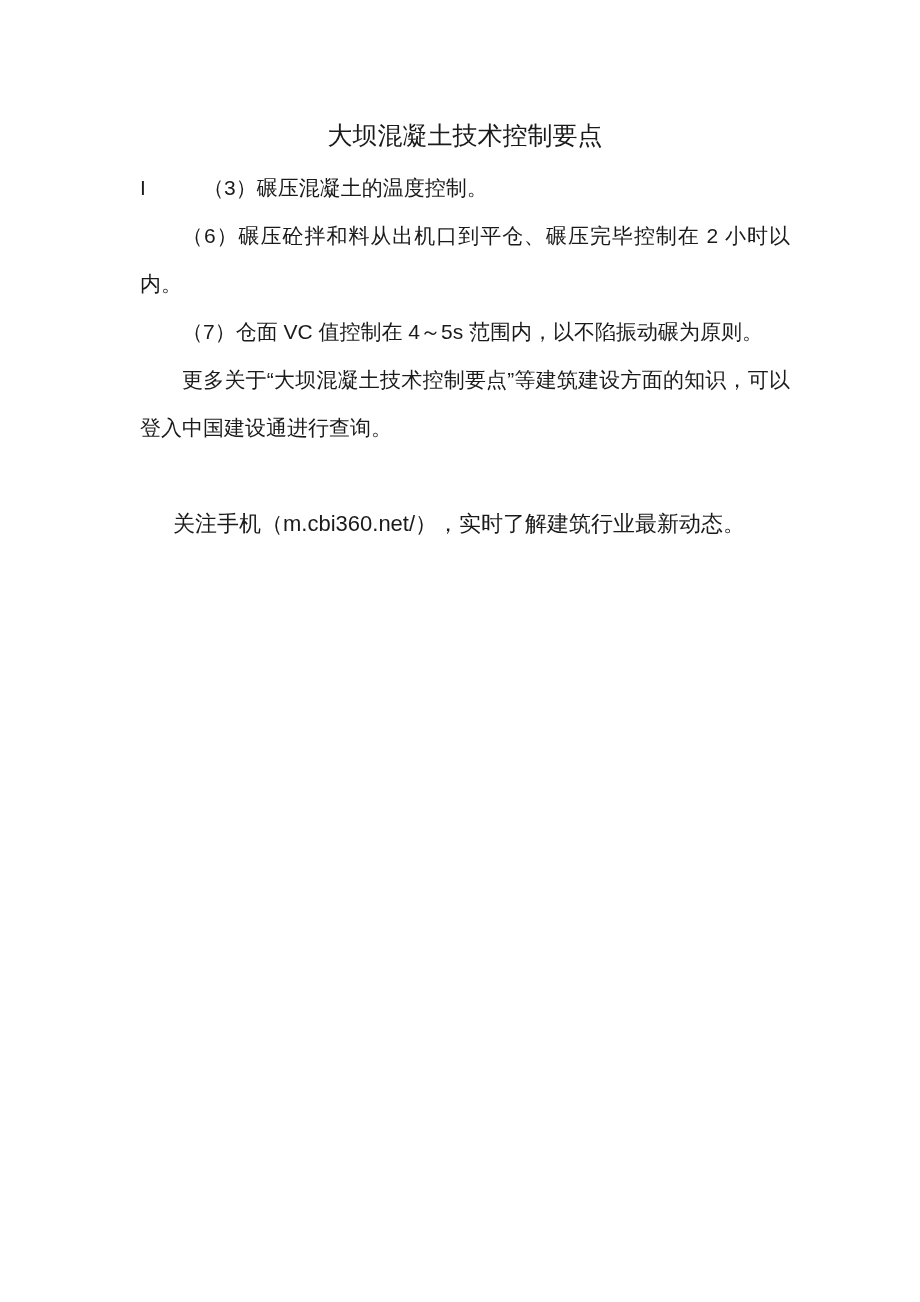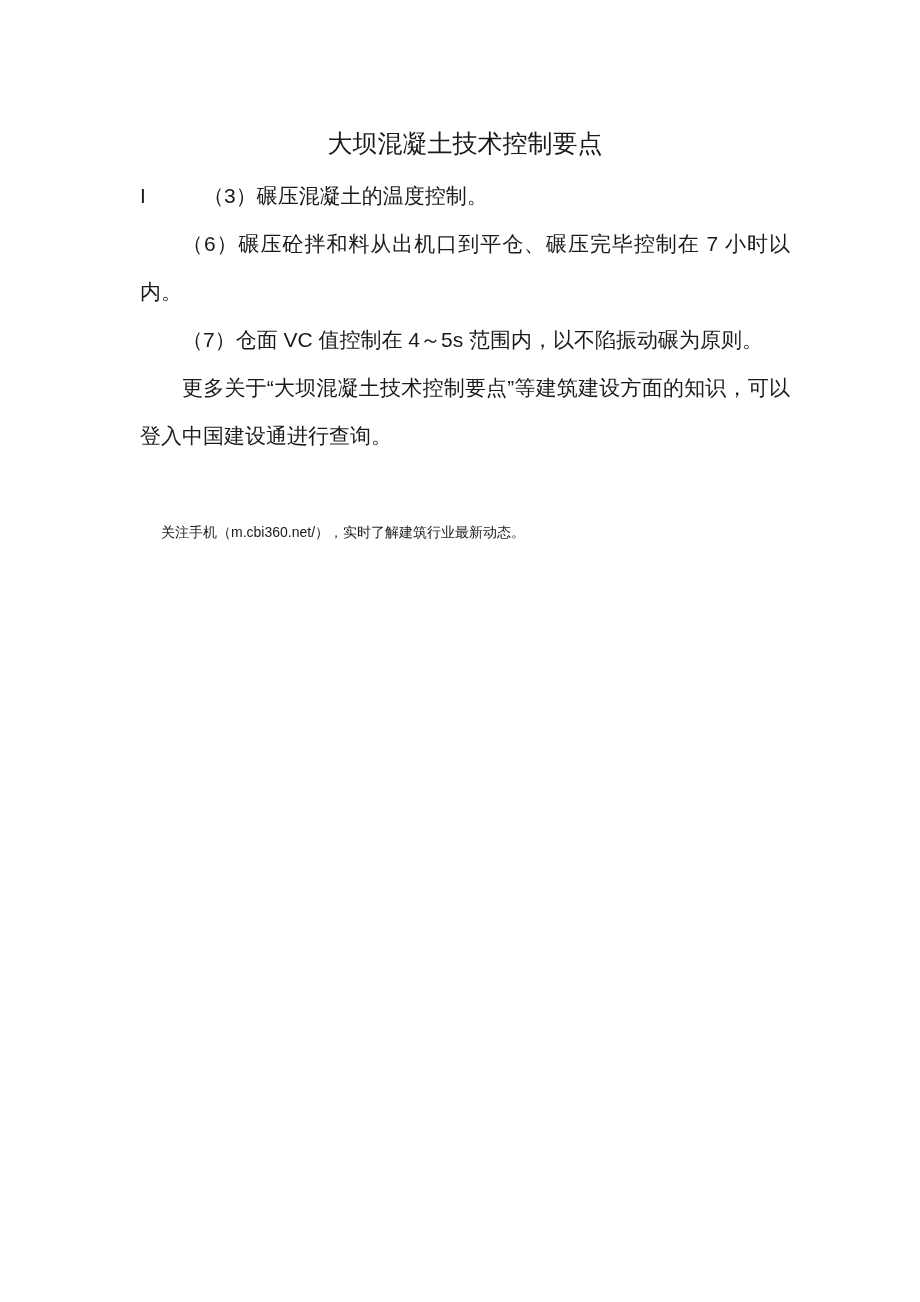--- a/index.html
+++ b/index.html
@@ -20,21 +20,21 @@
     height: 1302px;
     background: #ffffff;
   }
   .content {
     position: absolute;
     left: 140px;
     top: 0;
     width: 650px;
   }
   .doc-title {
-    margin: 8px;
+    margin: 0;
     padding-top: 119px;
     font-size: 25px;
     line-height: 32px;
     font-weight: 400;
     text-align: center;
     letter-spacing: 0px;
   }
   .body-text {
     margin-top: 13px;
   }
@@ -54,21 +54,21 @@
   }
   .stray-char {
     position: absolute;
     left: 0;
     top: 0;
     text-indent: 0;
     line-height: 48px;
   }
   .footer-note {
     margin: 48px 0 0 0;
-    font-size: 14px;
+    font-size: 22px;
     line-height: 48px;
     text-align: left;
     text-indent: 1.5em;
   }
 </style>
 </head>
 <body>
 
 <div class="page">
   <div class="content">
@@ -78,21 +78,21 @@
     <div class="body-text">
 
       <p class="para para-first">
         <span class="stray-char">I</span>
         <span>（3）碾压混凝土的温度控制。</span>
       </p>
 
 
 
 
-      <p class="para para-indent">（6）碾压砼拌和料从出机口到平仓、碾压完毕控制在 7 小时以内。</p>
+      <p class="para para-indent">（6）碾压砼拌和料从出机口到平仓、碾压完毕控制在 2 小时以内。</p>
 
       <p class="para para-indent">（7）仓面 VC 值控制在 4～5s 范围内，以不陷振动碾为原则。</p>
 
       <p class="para para-indent">更多关于“大坝混凝土技术控制要点”等建筑建设方面的知识，可以登入中国建设通进行查询。</p>
 
       <p class="footer-note">关注手机（m.cbi360.net/），实时了解建筑行业最新动态。</p>
 
     </div>
   </div>
 </div>

